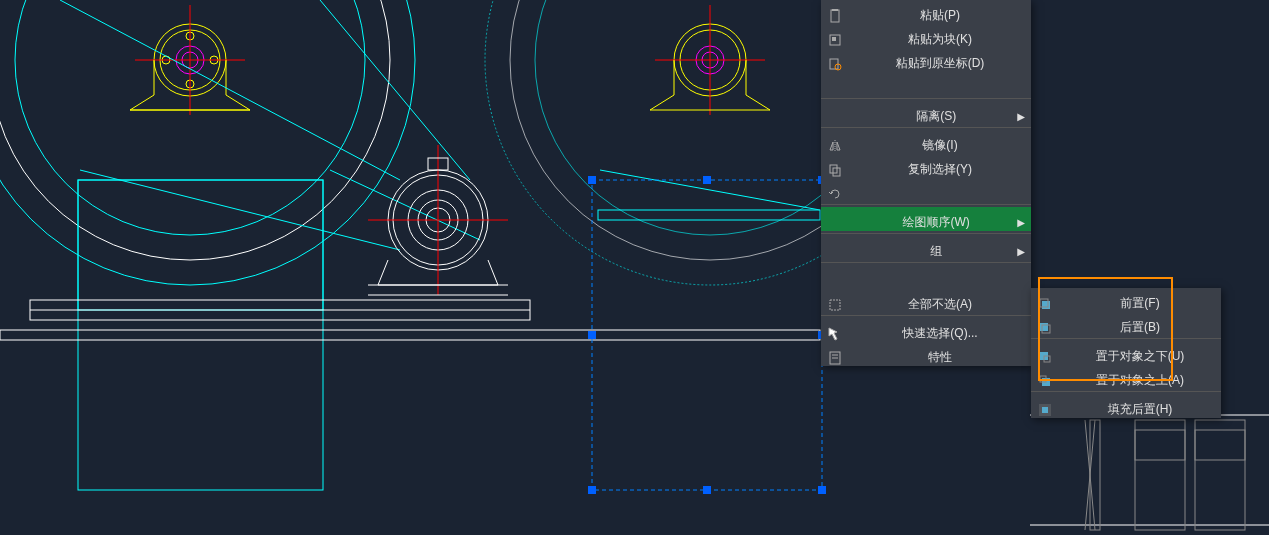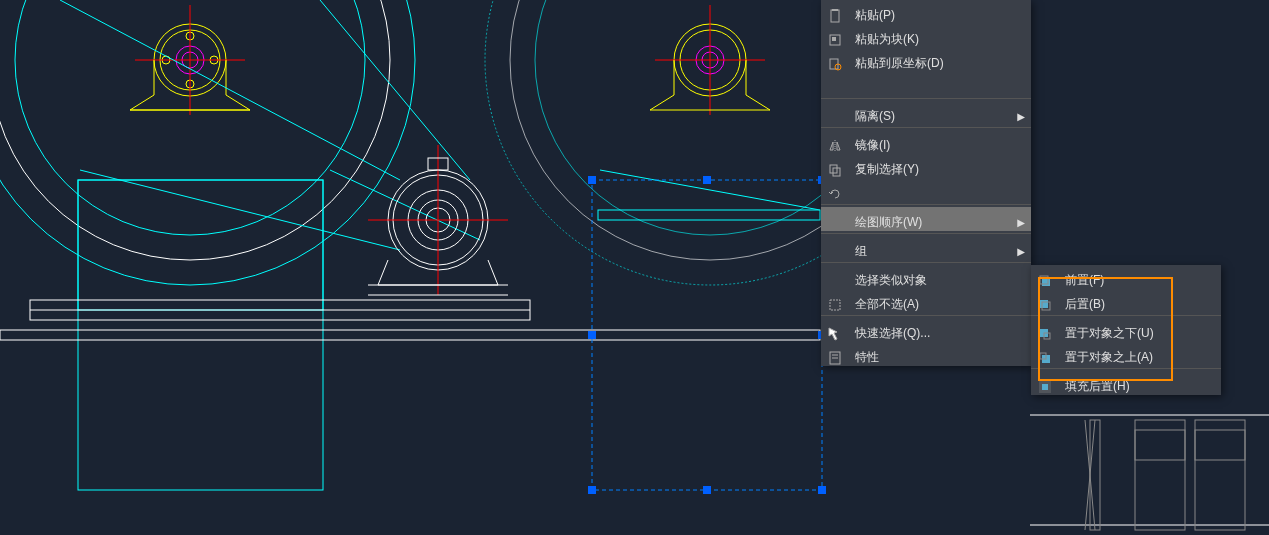--- a/index.html
+++ b/index.html
@@ -32,24 +32,25 @@
     }
     
     .menu-item {
       display: flex;
       align-items: center;
       height: 24px;
       padding: 7px 6px 0 4px;
       color: #e0e0e0;
       cursor: pointer;
       position: relative;
+      text-align: center;
     }
     
     .menu-item.highlighted {
-      background: #737373;
+      background: #15803d;
     }
     
     .menu-icon {
       width: 20px;
       height: 20px;
       margin-right: 10px;
       display: flex;
       align-items: center;
       justify-content: center;
       flex-shrink: 0;
@@ -66,21 +67,21 @@
     }
     
     .menu-separator {
       height: 1px;
       background: #555;
       margin: 2px 0;
     }
     
     .submenu {
       position: absolute;
-      top: 265px;
+      top: 288px;
       left: 1031px;
       width: 190px;
       background: #3a3f48;
       box-shadow: 2px 2px 8px rgba(0,0,0,0.5);
       z-index: 110;
     }
     
     .highlight-box {
       position: absolute;
       top: 277px;
@@ -262,21 +263,20 @@
   </div>
   <div class="menu-separator"></div>
   <div class="menu-item">
     <span class="menu-icon"></span>
     <span class="menu-label">组</span>
     <span class="menu-arrow">▶</span>
   </div>
   <div class="menu-separator"></div>
   <div class="menu-item">
     <span class="menu-icon"></span>
-    <span class="menu-label">选择类似对象</span>
   </div>
   <div class="menu-item">
     <span class="menu-icon">
       <svg class="icon-svg" viewBox="0 0 16 16">
           <rect x="3" y="3" width="10" height="10" fill="none" stroke="#aaa" stroke-dasharray="2,1"></rect>
         </svg>
     </span>
     <span class="menu-label">全部不选(A)</span>
   </div>
   <div class="menu-separator"></div>

